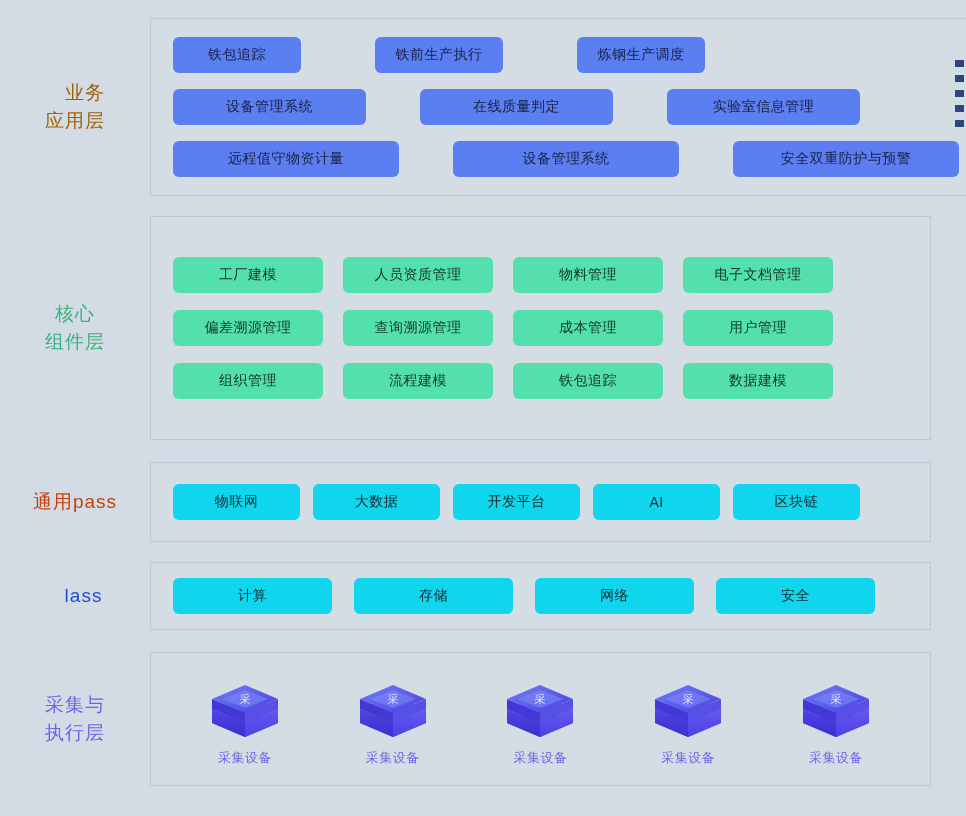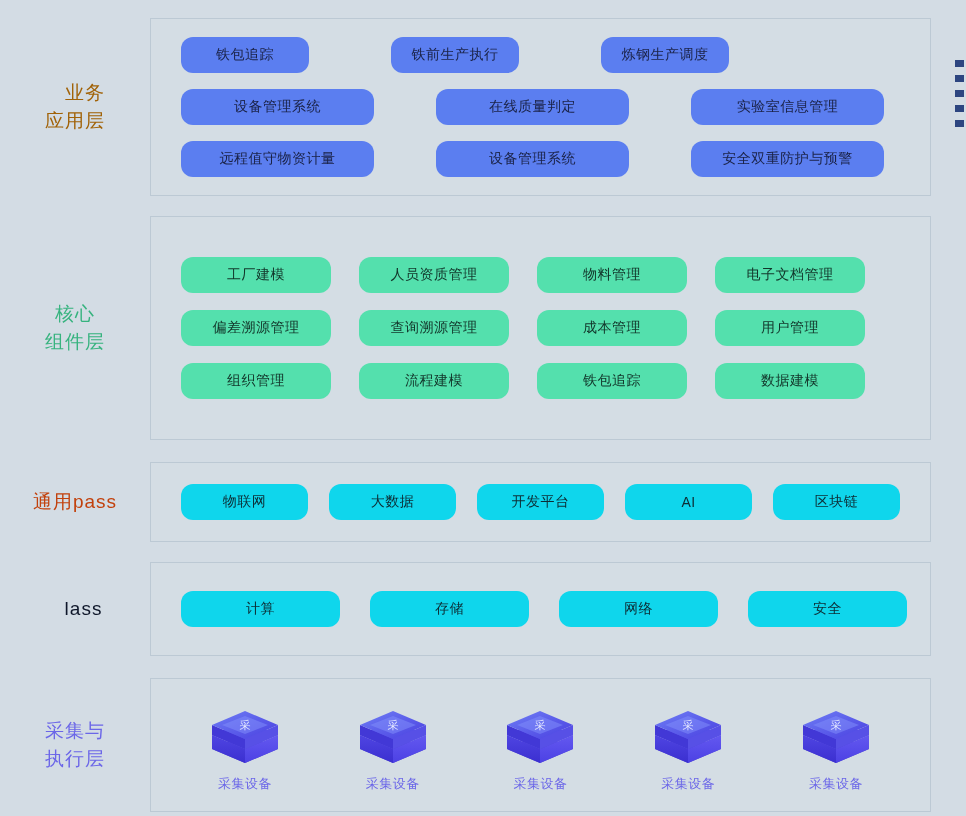--- a/index.html
+++ b/index.html
@@ -48,27 +48,26 @@
     flex: 1 1 auto;
     border: 1px solid #bcc9d4;
     background: rgba(255,255,255,0.035);
     padding: 18px 22px;
   }
 
   .chip {
     display: flex;
     align-items: center;
     justify-content: center;
-    border-radius: 12px;
+    border-radius: 6px;
     font-size: 14px;
     letter-spacing: 0.5px;
     color: #1b2340;
     height: 36px;
     user-select: none;
-    margin-left: 8px;
   }
 
   
   .biz-row {
     display: flex;
     width: 100%;
     margin-bottom: 16px;
   }
   .biz-row:last-child { margin-bottom: 0; }
 
@@ -76,21 +75,21 @@
     background: #5b7ef0;
     color: #1a2246;
     margin-right: 16px;
   }
   .biz-row .chip:last-child { margin-right: 0; }
 
   .biz-row.r1 .chip { width: 128px; }
   .biz-row.r1 .sp { width: 58px; flex: 0 0 58px; }
 
   .biz-row.r2 .chip { width: 193px; }
-  .biz-row.r3 .chip { width: 193px; }
+  .biz-row.r3 .chip { width: 226px; }
   .biz-row.r2 .sp, .biz-row.r3 .sp { width: 38px; flex: 0 0 38px; }
 
   
   .core-row {
     display: flex;
     width: 100%;
     margin-bottom: 17px;
   }
   .core-row:last-child { margin-bottom: 0; }
 
@@ -255,22 +254,22 @@
         <div class="chip">开发平台</div>
         <div class="chip">AI</div>
         <div class="chip">区块链</div>
       </div>
     </div>
   </div>
 
   <div class="gap-c"></div>
 
   <div class="layer-row">
-    <div class="layer-label" style="color:#0f172a;padding-left:17px;">lass</div>
-    <div class="layer-panel" style="margin-right:35px;padding:28px 22px;">
+    <div class="layer-label" style="color:#1d4ed8;padding-left:17px;">lass</div>
+    <div class="layer-panel" style="margin-right:35px;padding:15px 22px;">
       <div class="iaas-row">
         <div class="chip">计算</div>
         <div class="chip">存储</div>
         <div class="chip">网络</div>
         <div class="chip">安全</div>
       </div>
     </div>
   </div>
 
   <div class="gap-d"></div>

